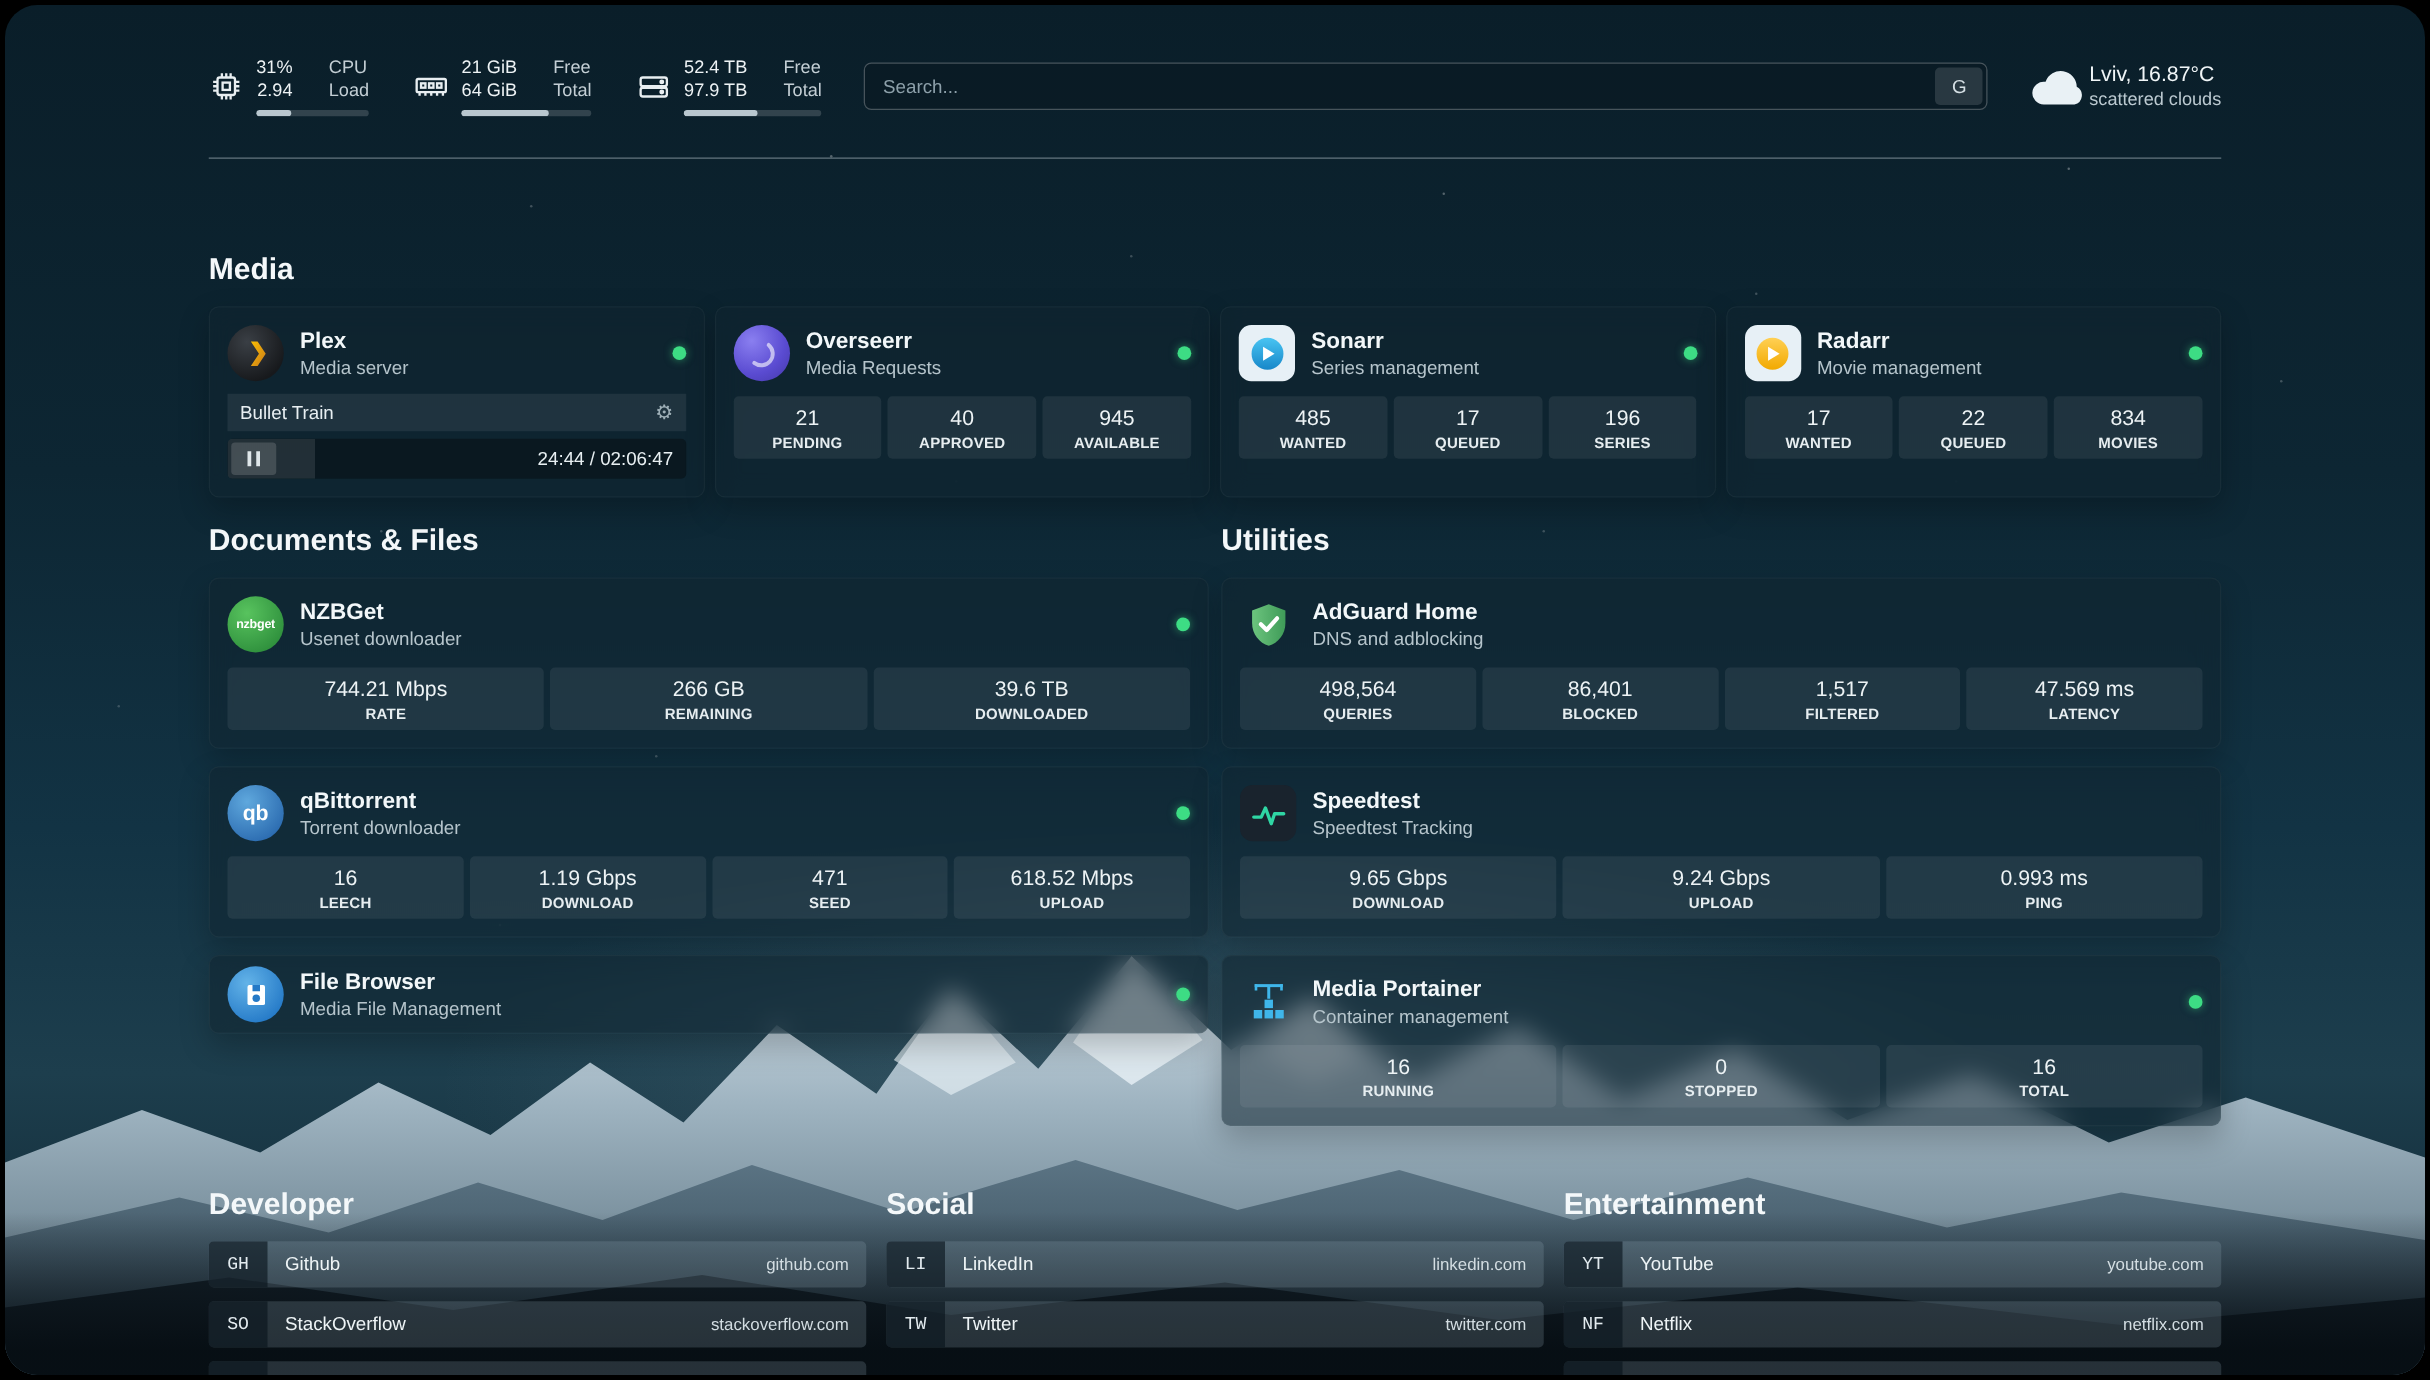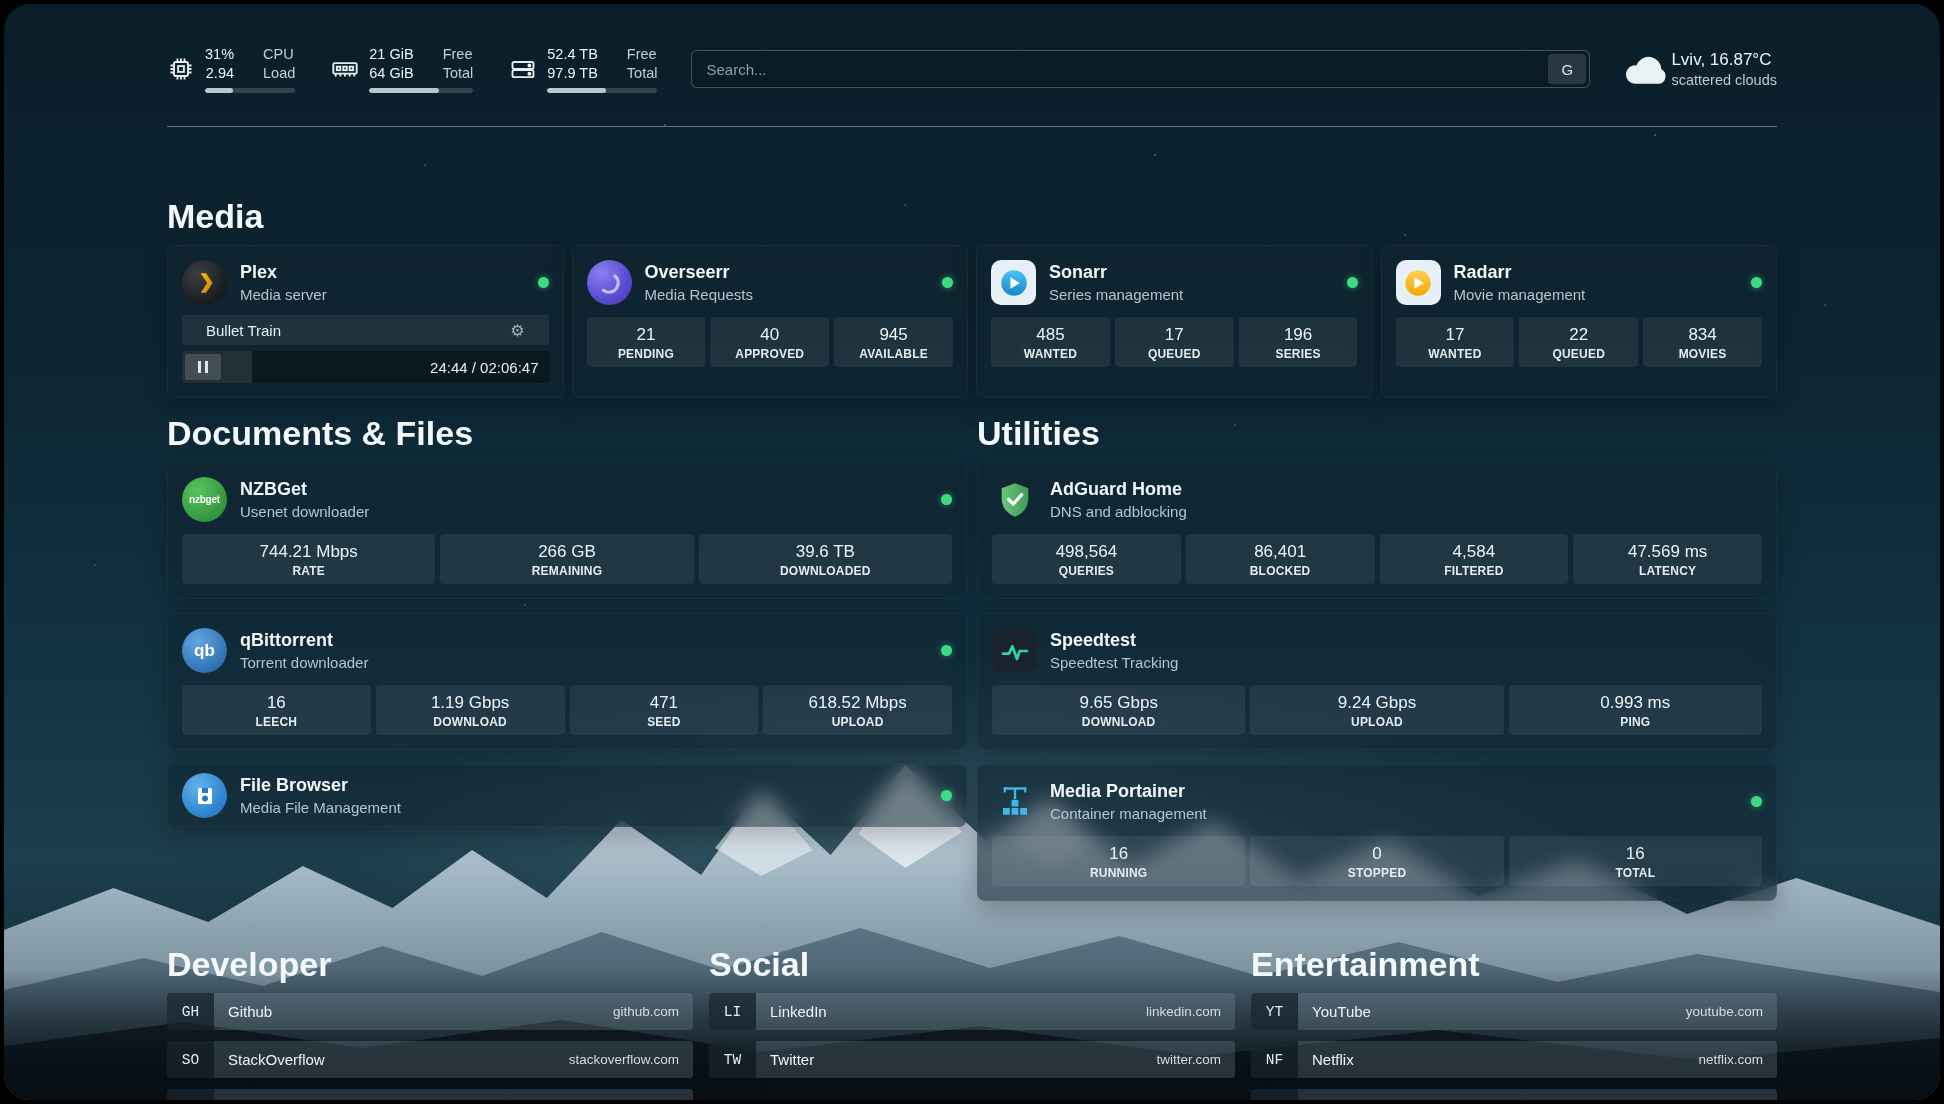--- a/index.html
+++ b/index.html
@@ -41,21 +41,21 @@
     padding:0 14px;font-family:inherit;}
   .search input::placeholder{color:#8da0aa;}
   .engine{width:38px;height:30px;margin:3px;border-radius:4px;background:rgba(255,255,255,0.13);
     display:flex;align-items:center;justify-content:center;font-size:15px;color:#d6e0e5;}
   .weather{display:flex;align-items:center;gap:3px;}
   .weather svg{width:44px;height:32px;display:block;}
   .wloc{font-size:17px;color:#f0f5f7;line-height:22px;}
   .wcond{font-size:14.5px;color:#bccad1;line-height:19px;}
   .divider{margin-top:32px;border-bottom:1.5px solid rgba(235,245,250,0.40);}
   
-  .sec-title{font-size:34px;font-weight:600;color:#f4f8fa;margin:0 0 14px 0;line-height:30px;}
+  .sec-title{font-size:24px;font-weight:600;color:#f4f8fa;margin:0 0 14px 0;line-height:30px;}
   .media-title{margin-top:74px;}
   .media-grid{display:grid;grid-template-columns:repeat(4,1fr);gap:8px;}
   .card{background:rgba(16,37,48,0.55);border-radius:8px;padding:14px;position:relative;
     box-shadow:0 10px 24px rgba(0,0,0,0.22);backdrop-filter:blur(10px);
     border:1px solid rgba(255,255,255,0.04);}
   .card-head{display:flex;align-items:center;gap:13px;}
   .titles{display:flex;flex-direction:column;}
   .svc-name{font-size:18px;font-weight:700;color:#f2f7f9;line-height:23px;}
   .svc-desc{font-size:15px;color:#b6c5cc;line-height:19px;margin-top:1px;}
   .dot{width:11px;height:11px;border-radius:50%;margin-left:auto;flex:0 0 11px;
@@ -74,21 +74,21 @@
   .ic-lighttile{background:#e7f0f6;}
   .ic-nzbget{background:radial-gradient(circle at 35% 30%,#58c35e,#2e8f3c 80%);}
   .ic-qb{background:radial-gradient(circle at 35% 30%,#5fa8dd,#2b6bb0 80%);}
   .ic-fb{background:radial-gradient(circle at 35% 30%,#63b3e8,#2479c7 80%);}
   .ic-speedtest{background:#19232d;}
   .ic-trans{background:transparent;}
   .icon-word{color:#fff;font-weight:700;font-size:10px;letter-spacing:-.2px;}
   .icon-word2{color:#fff;font-weight:700;font-size:17px;}
   
   .nowplaying{margin-top:10px;height:30px;background:rgba(255,255,255,0.07);border-radius:0;
-    display:flex;align-items:center;justify-content:space-between;padding:0 24px;
+    display:flex;align-items:center;justify-content:space-between;padding:0 10px;
     font-size:15px;color:#e8eff2;}
   .gear{font-size:16px;color:#9fb0b8;cursor:pointer;}
   .player{margin-top:6px;height:32px;background:rgba(0,0,0,0.32);border-radius:4px;position:relative;
     display:flex;align-items:center;overflow:hidden;}
   .player .pfill{position:absolute;left:0;top:0;bottom:0;background:rgba(255,255,255,0.10);}
   .pause{width:36px;height:26px;margin-left:3px;background:rgba(255,255,255,0.15);border-radius:3px;
     display:flex;align-items:center;justify-content:center;gap:4px;position:relative;z-index:1;cursor:pointer;}
   .pause i{display:block;width:3px;height:12px;background:#dfe7ea;}
   .ptime{margin-left:auto;padding-right:10px;font-size:15px;color:#e8eff2;position:relative;z-index:1;}
   
@@ -471,21 +471,21 @@
           <div class="stats">
             <div class="stat">
               <div class="stat-value">498,564</div>
               <div class="stat-label">QUERIES</div>
             </div>
             <div class="stat">
               <div class="stat-value">86,401</div>
               <div class="stat-label">BLOCKED</div>
             </div>
             <div class="stat">
-              <div class="stat-value">4,584</div>
+              <div class="stat-value">1,517</div>
               <div class="stat-label">FILTERED</div>
             </div>
             <div class="stat">
               <div class="stat-value">47.569 ms</div>
               <div class="stat-label">LATENCY</div>
             </div>
           </div>
         </div>
 
         <div class="card">

